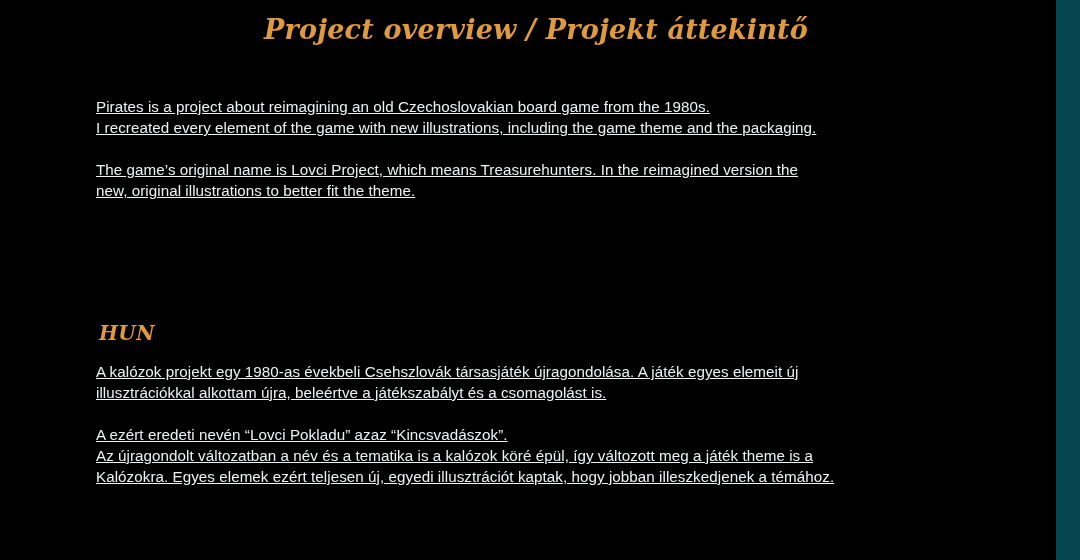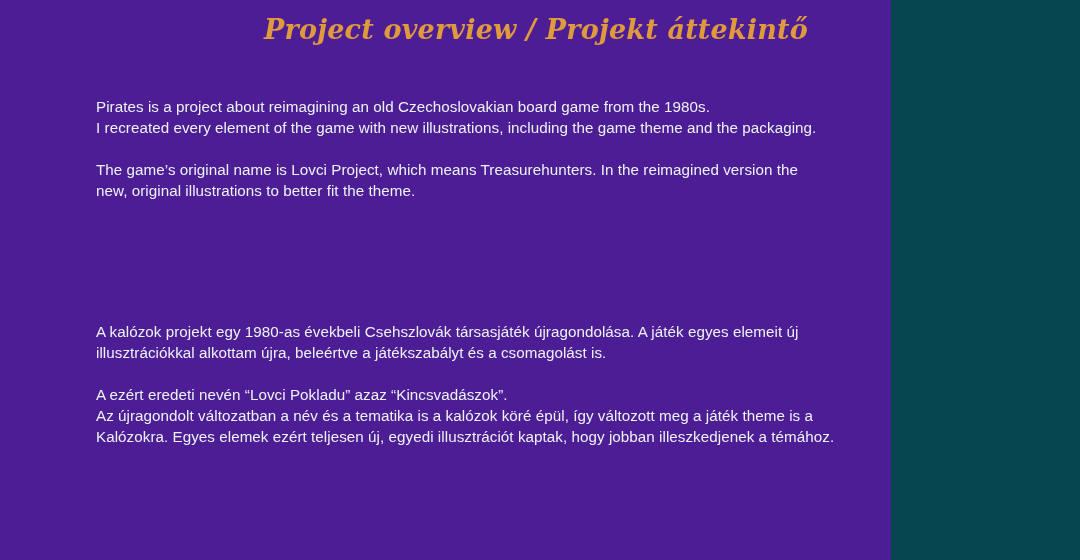--- a/index.html
+++ b/index.html
@@ -8,23 +8,23 @@
   }
   body {
     width: 1080px;
     height: 560px;
     background: #04454f;
     font-family: "Liberation Sans", sans-serif;
     overflow: hidden;
   }
   .page {
     position: relative;
-    width: 891px;
+    width: 1056px;
     height: 560px;
-    background: #4c1d95;
+    background: #000000;
     box-sizing: border-box;
   }
 
   
   .page-title {
     position: absolute;
     top: 14px;
     left: 0;
     width: 1072px;
     text-align: center;
@@ -65,20 +65,21 @@
     color: #edf2f2;
     margin: 0;
     letter-spacing: 0.05px;
   }
   .para + .para {
     margin-top: 21px;
   }
   .para .line {
     display: block;
     white-space: nowrap;
+    text-decoration: underline;
   }
 </style>
 </head>
 <body>
 
 <div class="page">
 
   <div class="page-title">Project overview / Projekt áttekintő</div>
 
   <div class="section section-eng">
@@ -88,20 +89,21 @@
       <span class="line">I recreated every element of the game with new illustrations, including the game theme and the packaging.</span>
     </p>
 
     <p class="para">
       <span class="line">The game’s original name is Lovci Project, which means Treasurehunters. In the reimagined version the</span>
       <span class="line">new, original illustrations to better fit the theme.</span>
     </p>
   </div>
 
   <div class="section section-hun">
+    <div class="section-heading">HUN</div>
 
     <p class="para">
       <span class="line">A kalózok projekt egy 1980-as évekbeli Csehszlovák társasjáték újragondolása. A játék egyes elemeit új</span>
       <span class="line">illusztrációkkal alkottam újra, beleértve a játékszabályt és a csomagolást is.</span>
     </p>
 
     <p class="para">
       <span class="line">A ezért eredeti nevén “Lovci Pokladu” azaz “Kincsvadászok”.</span>
       <span class="line">Az újragondolt változatban a név és a tematika is a kalózok köré épül, így változott meg a játék theme is a</span>
       <span class="line">Kalózokra. Egyes elemek ezért teljesen új, egyedi illusztrációt kaptak, hogy jobban illeszkedjenek a témához.</span>

